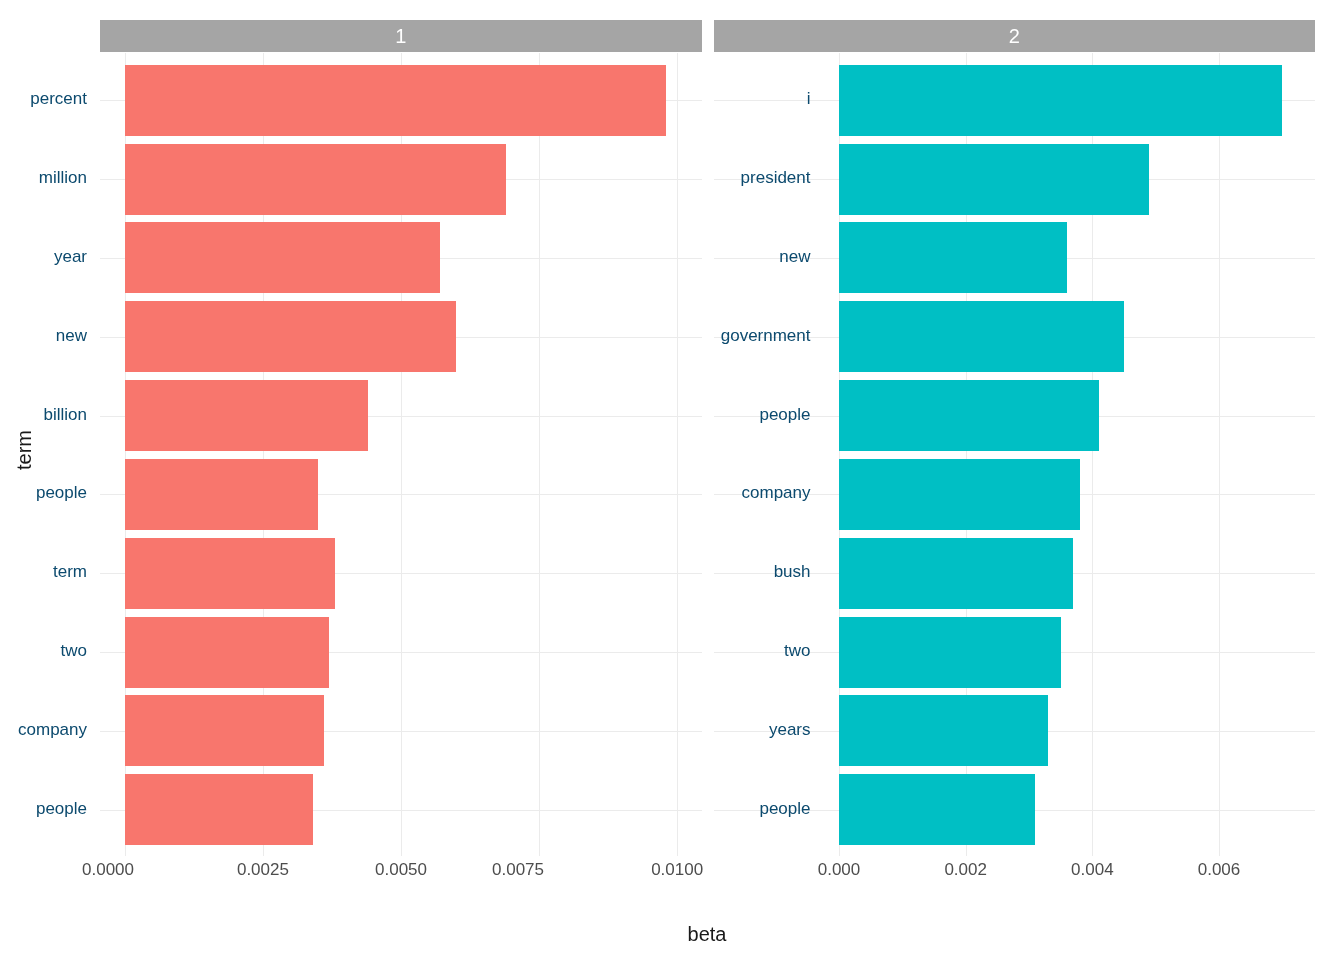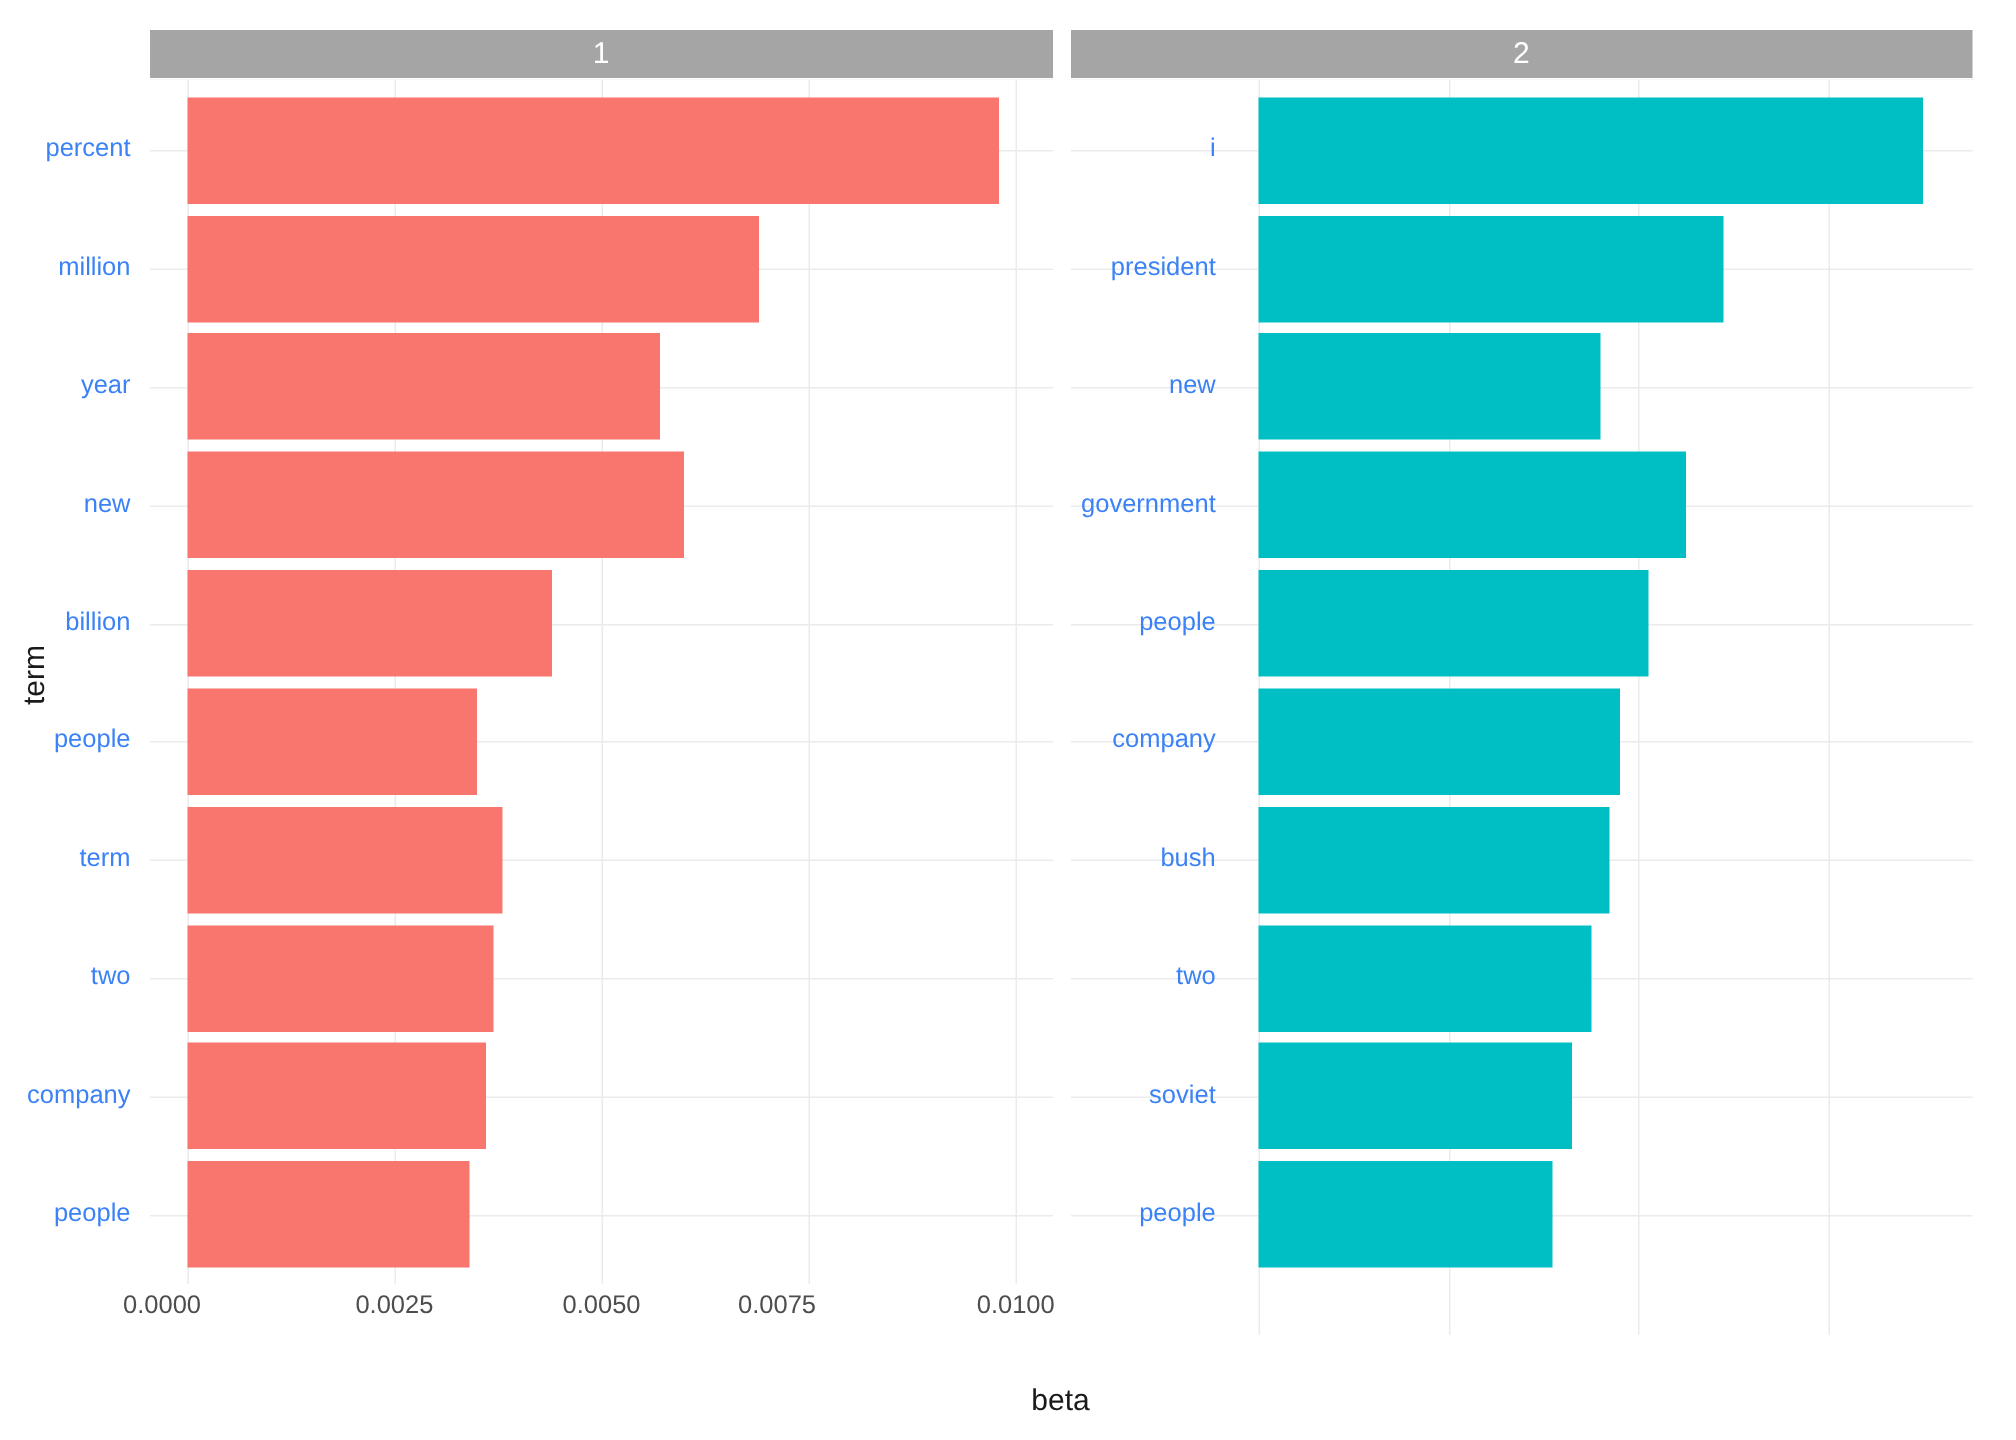--- a/index.html
+++ b/index.html
@@ -81,21 +81,21 @@
     position: absolute;
     left: 0;
     width: 95px; 
     top: 52px; 
     height: 804px; 
   }
   .ytick {
     position: absolute;
     right: 8px;
     font-size: 17px;
-    color: #3b82f6;
+    color: #0c4a6e;
     transform: translateY(-50%);
     white-space: nowrap;
   }
   .yaxis2 {
     position: absolute;
     
     width: 105px;
     top: 52px;
     height: 804px;
   }
@@ -223,20 +223,28 @@
                 <div class="bar" style="background: rgb(0, 191, 196); left: 125.518px; width: 284.977px; top: 248.294px; height: 70.9412px;"></div>
                 <div class="bar" style="background: rgb(0, 191, 196); left: 125.518px; width: 259.646px; top: 327.118px; height: 70.9412px;"></div>
                 <div class="bar" style="background: rgb(0, 191, 196); left: 125.518px; width: 240.647px; top: 405.941px; height: 70.9412px;"></div>
                 <div class="bar" style="background: rgb(0, 191, 196); left: 125.518px; width: 234.314px; top: 484.765px; height: 70.9412px;"></div>
                 <div class="bar" style="background: rgb(0, 191, 196); left: 125.518px; width: 221.649px; top: 563.588px; height: 70.9412px;"></div>
                 <div class="bar" style="background: rgb(0, 191, 196); left: 125.518px; width: 208.983px; top: 642.412px; height: 70.9412px;"></div>
                 <div class="bar" style="background: rgb(0, 191, 196); left: 125.518px; width: 196.318px; top: 721.235px; height: 70.9412px;"></div>
               </div>
           </div>
         </div>
+        <div class="xaxis">
+          <div class="xticks" id="xticks2">
+              <div class="xtick" style="left: 125.518px;">0.000</div>
+              <div class="xtick" style="left: 252.175px;">0.002</div>
+              <div class="xtick" style="left: 378.831px;">0.004</div>
+              <div class="xtick" style="left: 505.488px;">0.006</div>
+            </div>
+        </div>
       </div>
     </div>
   </div>
 
   <div class="yaxis" id="yticks1">
       <div class="ytick" style="top: 47.2941px;">percent</div>
       <div class="ytick" style="top: 126.118px;">million</div>
       <div class="ytick" style="top: 204.941px;">year</div>
       <div class="ytick" style="top: 283.765px;">new</div>
       <div class="ytick" style="top: 362.588px;">billion</div>
@@ -249,18 +257,18 @@
 
   <div class="yaxis2" id="yticks2" style="left: 713.5px; width: 105px;">
       <div class="ytick" style="top: 47.2941px;">i</div>
       <div class="ytick" style="top: 126.118px;">president</div>
       <div class="ytick" style="top: 204.941px;">new</div>
       <div class="ytick" style="top: 283.765px;">government</div>
       <div class="ytick" style="top: 362.588px;">people</div>
       <div class="ytick" style="top: 441.412px;">company</div>
       <div class="ytick" style="top: 520.235px;">bush</div>
       <div class="ytick" style="top: 599.059px;">two</div>
-      <div class="ytick" style="top: 677.882px;">soviet</div>
+      <div class="ytick" style="top: 677.882px;">years</div>
       <div class="ytick" style="top: 756.706px;">people</div>
     </div>
 
   <div class="xlabel" style="left:707px; bottom:14px;text-align:right;">beta</div>
 </div>
 
 </body></html>

